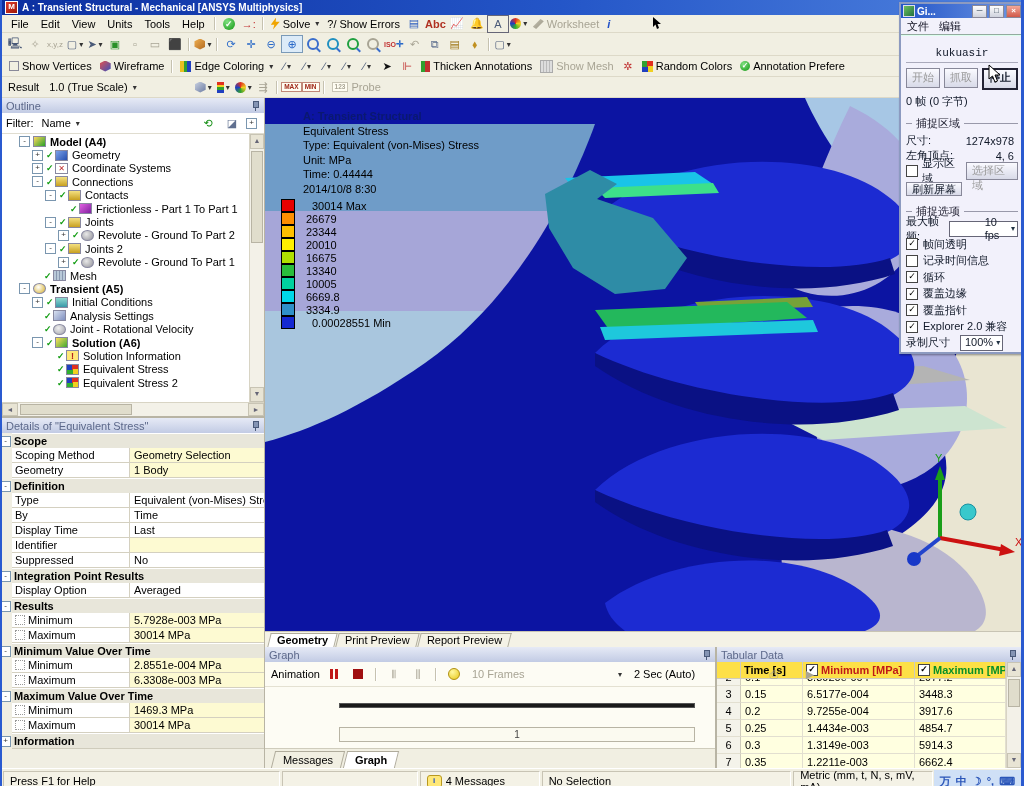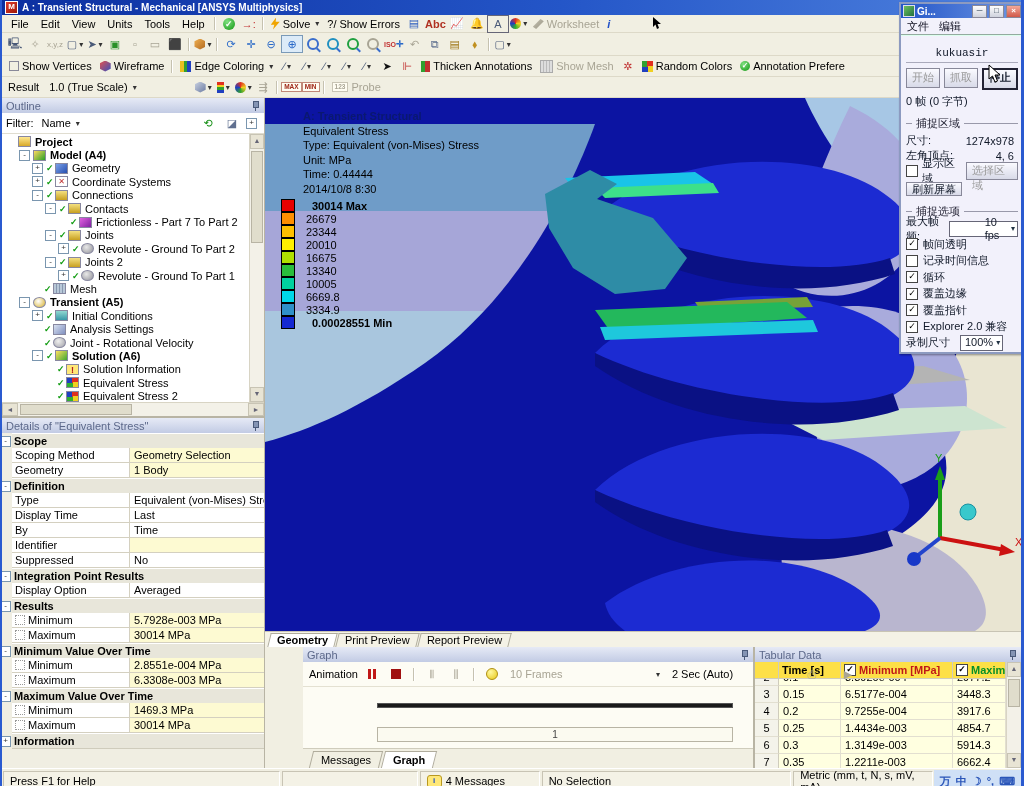--- a/index.html
+++ b/index.html
@@ -86,28 +86,28 @@
   .minicb{width:8px;height:8px;border:1px dotted #999;background:#fff;flex:none;}
   
   .rightcol{flex:1;display:flex;flex-direction:column;min-width:0;}
   .viewport{position:relative;height:533px;flex:none;overflow:hidden;background:#0c14a2;}
   .vp-note{position:absolute;left:38px;top:11px;line-height:14.5px;color:#000;}
   .vp-note .t0{color:#0a1870;font-weight:bold;}
   .legend{position:absolute;left:16px;top:101px;}
   .lrow{display:flex;align-items:center;height:13px;}
   .lsw{width:14px;height:13px;border:1px solid #000;box-sizing:border-box;flex:none;}
   .lval{padding-left:11px;font-size:11px;}
-  .lrow.ends .lval{font-weight:bold;padding-left:17px;}
+  .lrow.ends .lval{font-weight:normal;padding-left:17px;}
   .vptabs{height:15px;background:#f4f2e6;border-top:1px solid #c8c4b4;display:flex;align-items:flex-end;padding-left:4px;gap:1px;flex:none;}
   .vtab{border:1px solid #b0ac9c;border-bottom:none;background:#f4f2e6;padding:0 7px;height:13px;line-height:13px;
         transform:skewX(-14deg);}
   .vtab>span{display:inline-block;transform:skewX(14deg);}
   .vtab.active{background:#fff;font-weight:bold;}
   
-  .bottomrow{flex:1;display:flex;min-height:0;margin-left:38px;}
+  .bottomrow{flex:1;display:flex;min-height:0;}
   .graphpanel{width:450px;flex:none;display:flex;flex-direction:column;border-right:2px solid #b8b4a4;background:#fdfcf4;}
   .gtools{height:24px;display:flex;align-items:center;gap:4px;padding:0 6px;border-bottom:1px solid #e4e1d2;background:#fdfcf4;flex:none;}
   .pauseic{display:inline-flex;gap:2px;}
   .pauseic i{width:3px;height:10px;background:#c01818;}
   .stopic{width:10px;height:10px;background:#a01010;}
   .bulb{width:10px;height:10px;border-radius:50%;background:radial-gradient(circle at 35% 30%,#fff8a0,#e8c818);border:1px solid #b09010;}
   .gcanvas{flex:1;position:relative;}
   .timeline{position:absolute;left:74px;top:16px;width:354px;height:3px;background:#1a1a1a;border:1px solid #555;}
   .gslider{position:absolute;left:74px;top:40px;width:354px;height:13px;border:1px solid #b8b4a4;background:#fbfaf0;
            text-align:center;font-size:10px;line-height:13px;color:#444;}
@@ -327,26 +327,20 @@
               <span>Name</span>
             </span>
           <span style="flex:1;"></span>
           <span class="ibox" style="color:#189018;">⟲</span>
           <span class="ibox" style="color:#607090;">◪</span>
           <span class="expbox">+</span>
         </div>
         <div class="treewrap">
           <div class="tree" id="tree">
               <div class="trow">
-                <span class="indent" style="width: 4px;"></span>
-                <span class="noexp"></span>
-                <span class="ti project"></span>
-                <span style="font-weight: bold;">Project</span>
-              </div>
-              <div class="trow">
                 <span class="indent" style="width: 17px;"></span>
                 <span class="expbox">-</span>
                 <span class="ti model"></span>
                 <span style="font-weight: bold;">Model (A4)</span>
               </div>
               <div class="trow">
                 <span class="indent" style="width: 30px;"></span>
                 <span class="expbox">+</span>
                 <span class="tchk">✓</span>
                 <span class="ti geometry"></span>
@@ -371,21 +365,21 @@
                 <span class="expbox">-</span>
                 <span class="tchk">✓</span>
                 <span class="ti folder"></span>
                 <span>Contacts</span>
               </div>
               <div class="trow">
                 <span class="indent" style="width: 56px;"></span>
                 <span class="noexp"></span>
                 <span class="tchk">✓</span>
                 <span class="ti contact"></span>
-                <span>Frictionless - Part 7 To Part 2</span>
+                <span>Frictionless - Part 1 To Part 1</span>
               </div>
               <div class="trow">
                 <span class="indent" style="width: 43px;"></span>
                 <span class="expbox">-</span>
                 <span class="tchk">✓</span>
                 <span class="ti folder"></span>
                 <span>Joints</span>
               </div>
               <div class="trow">
                 <span class="indent" style="width: 56px;"></span>
@@ -520,30 +514,30 @@
             <div class="drow">
               <div class="dmargin"></div>
               <div class="dlab">
                 <span>Type</span>
               </div>
               <div class="dval">Equivalent (von-Mises) Stress</div>
             </div>
             <div class="drow">
               <div class="dmargin"></div>
               <div class="dlab">
+                <span>By</span>
+              </div>
+              <div class="dval">Time</div>
+            </div>
+            <div class="drow">
+              <div class="dmargin"></div>
+              <div class="dlab">
                 <span>Display Time</span>
               </div>
               <div class="dval">Last</div>
-            </div>
-            <div class="drow">
-              <div class="dmargin"></div>
-              <div class="dlab">
-                <span>By</span>
-              </div>
-              <div class="dval">Time</div>
             </div>
             <div class="drow">
               <div class="dmargin"></div>
               <div class="dlab">
                 <span>Identifier</span>
               </div>
               <div class="dval yellow"></div>
             </div>
             <div class="drow">
               <div class="dmargin"></div>

